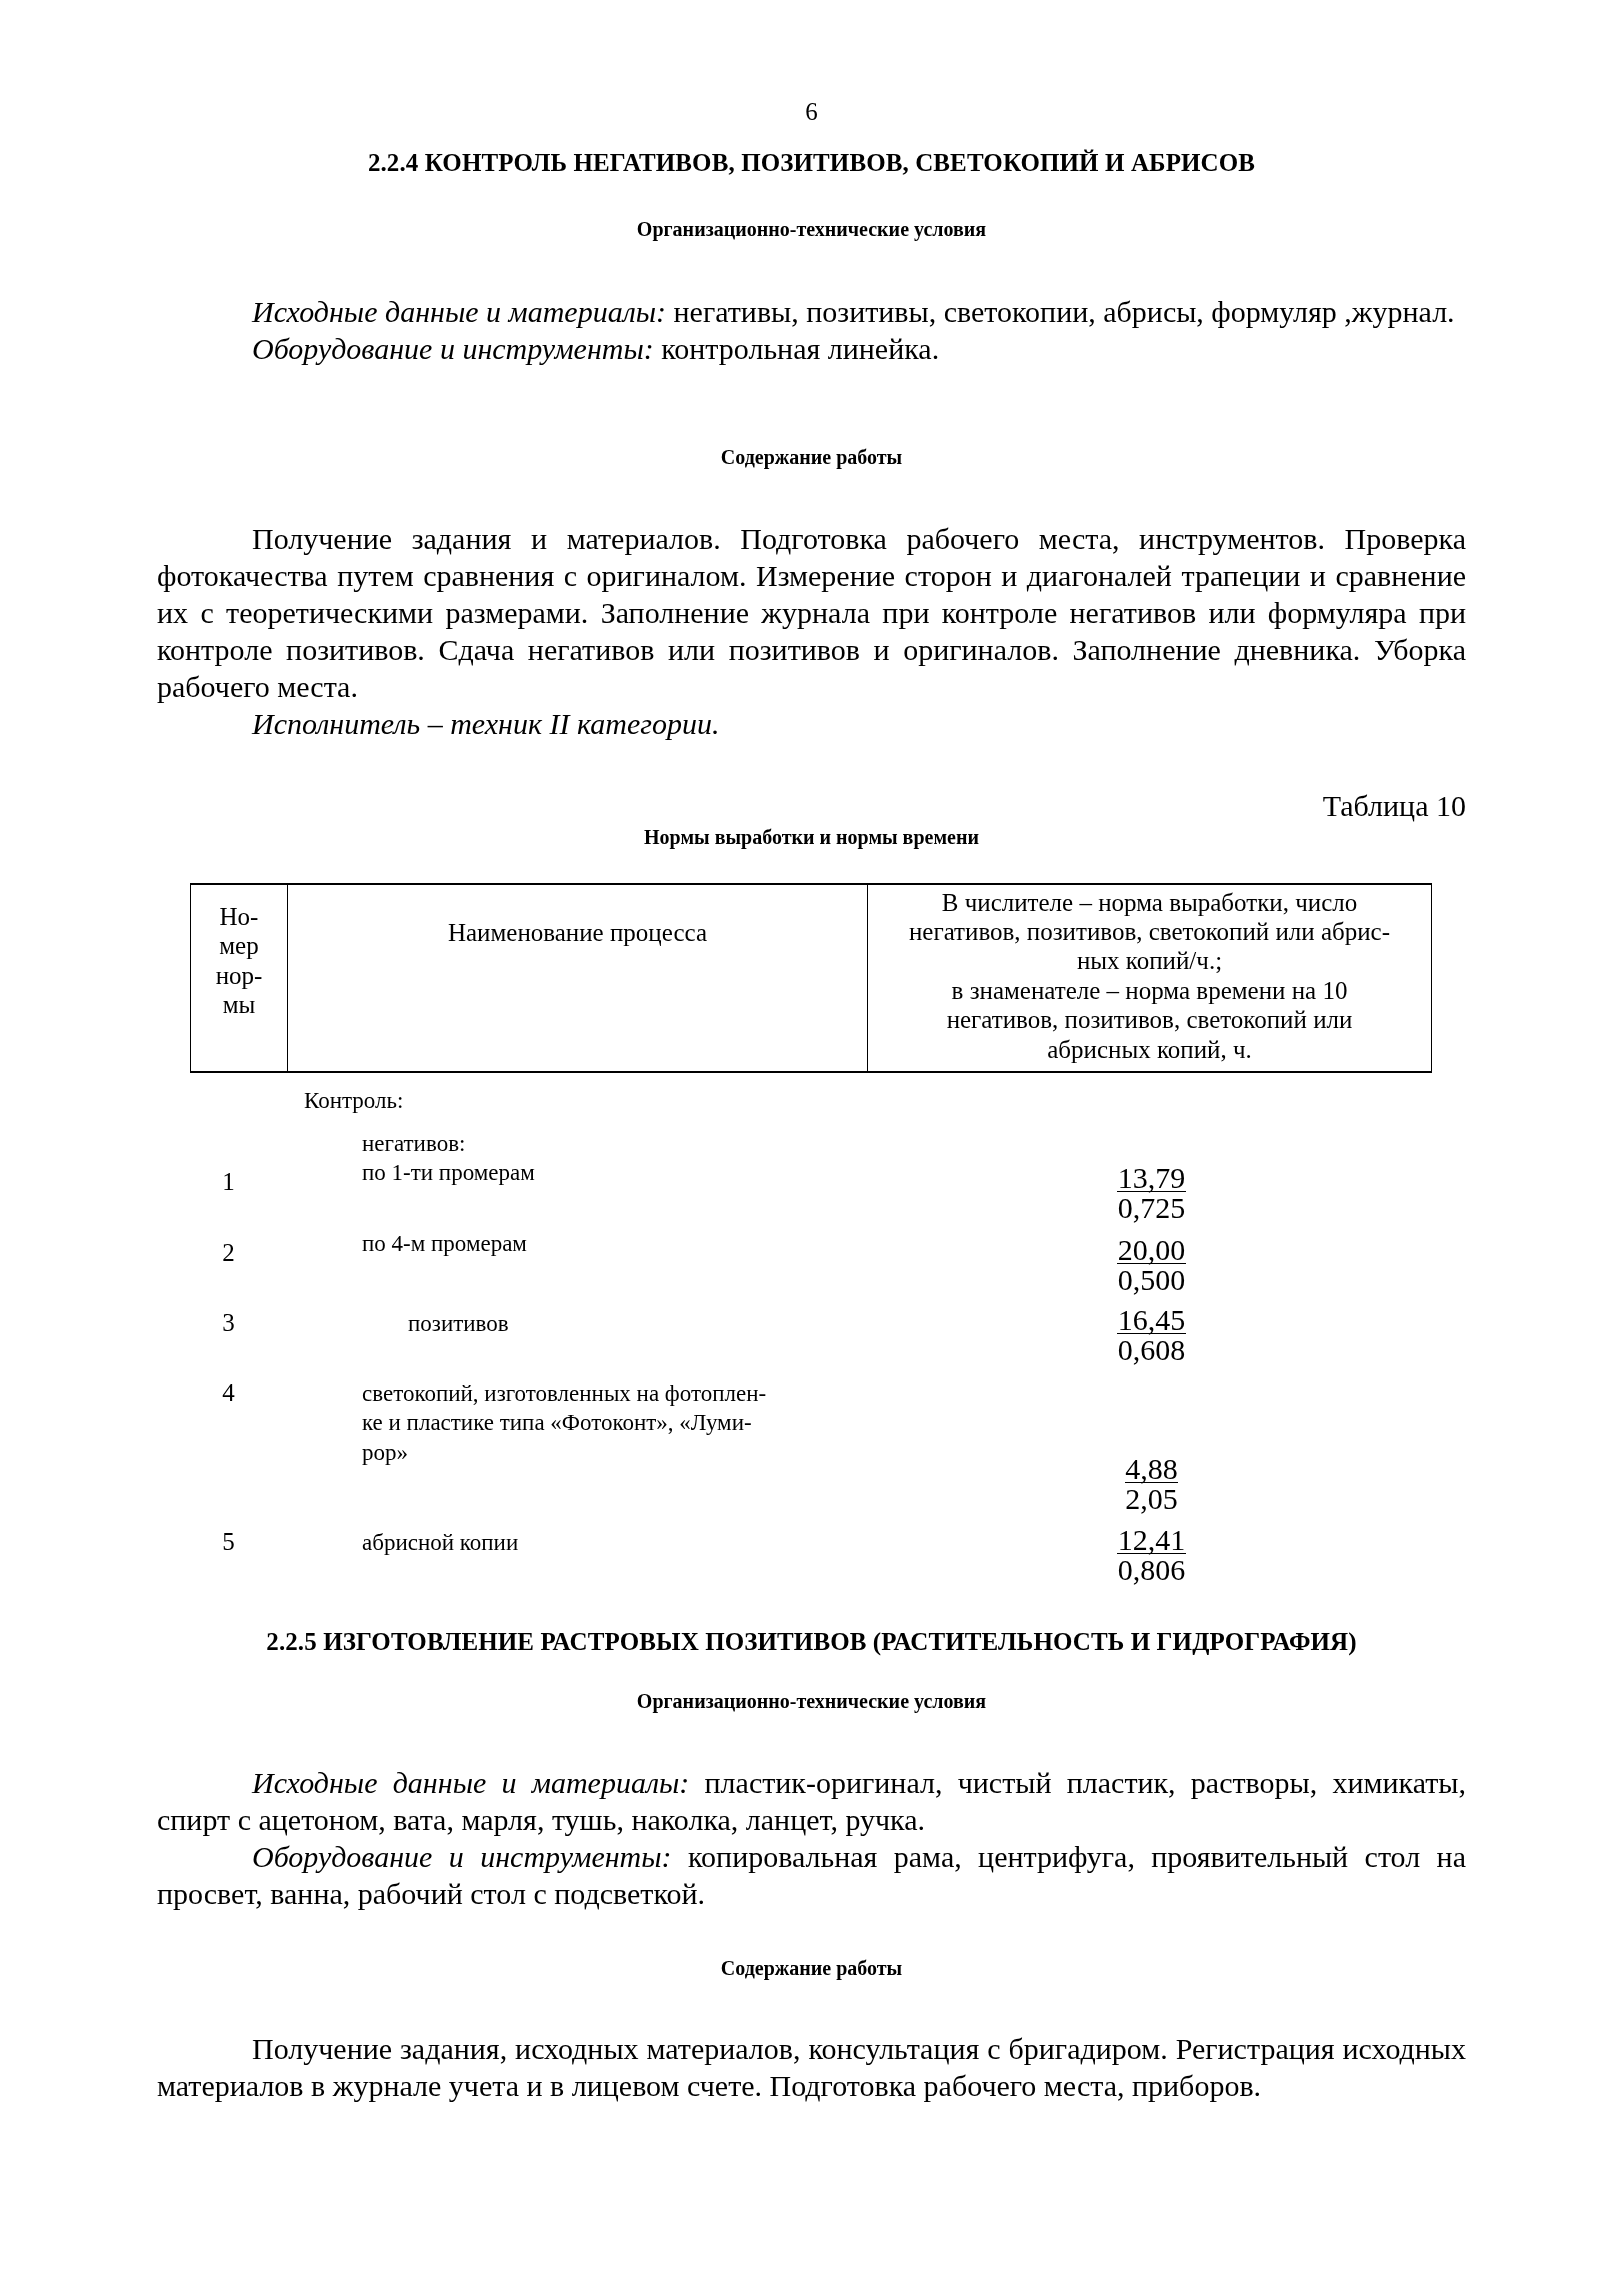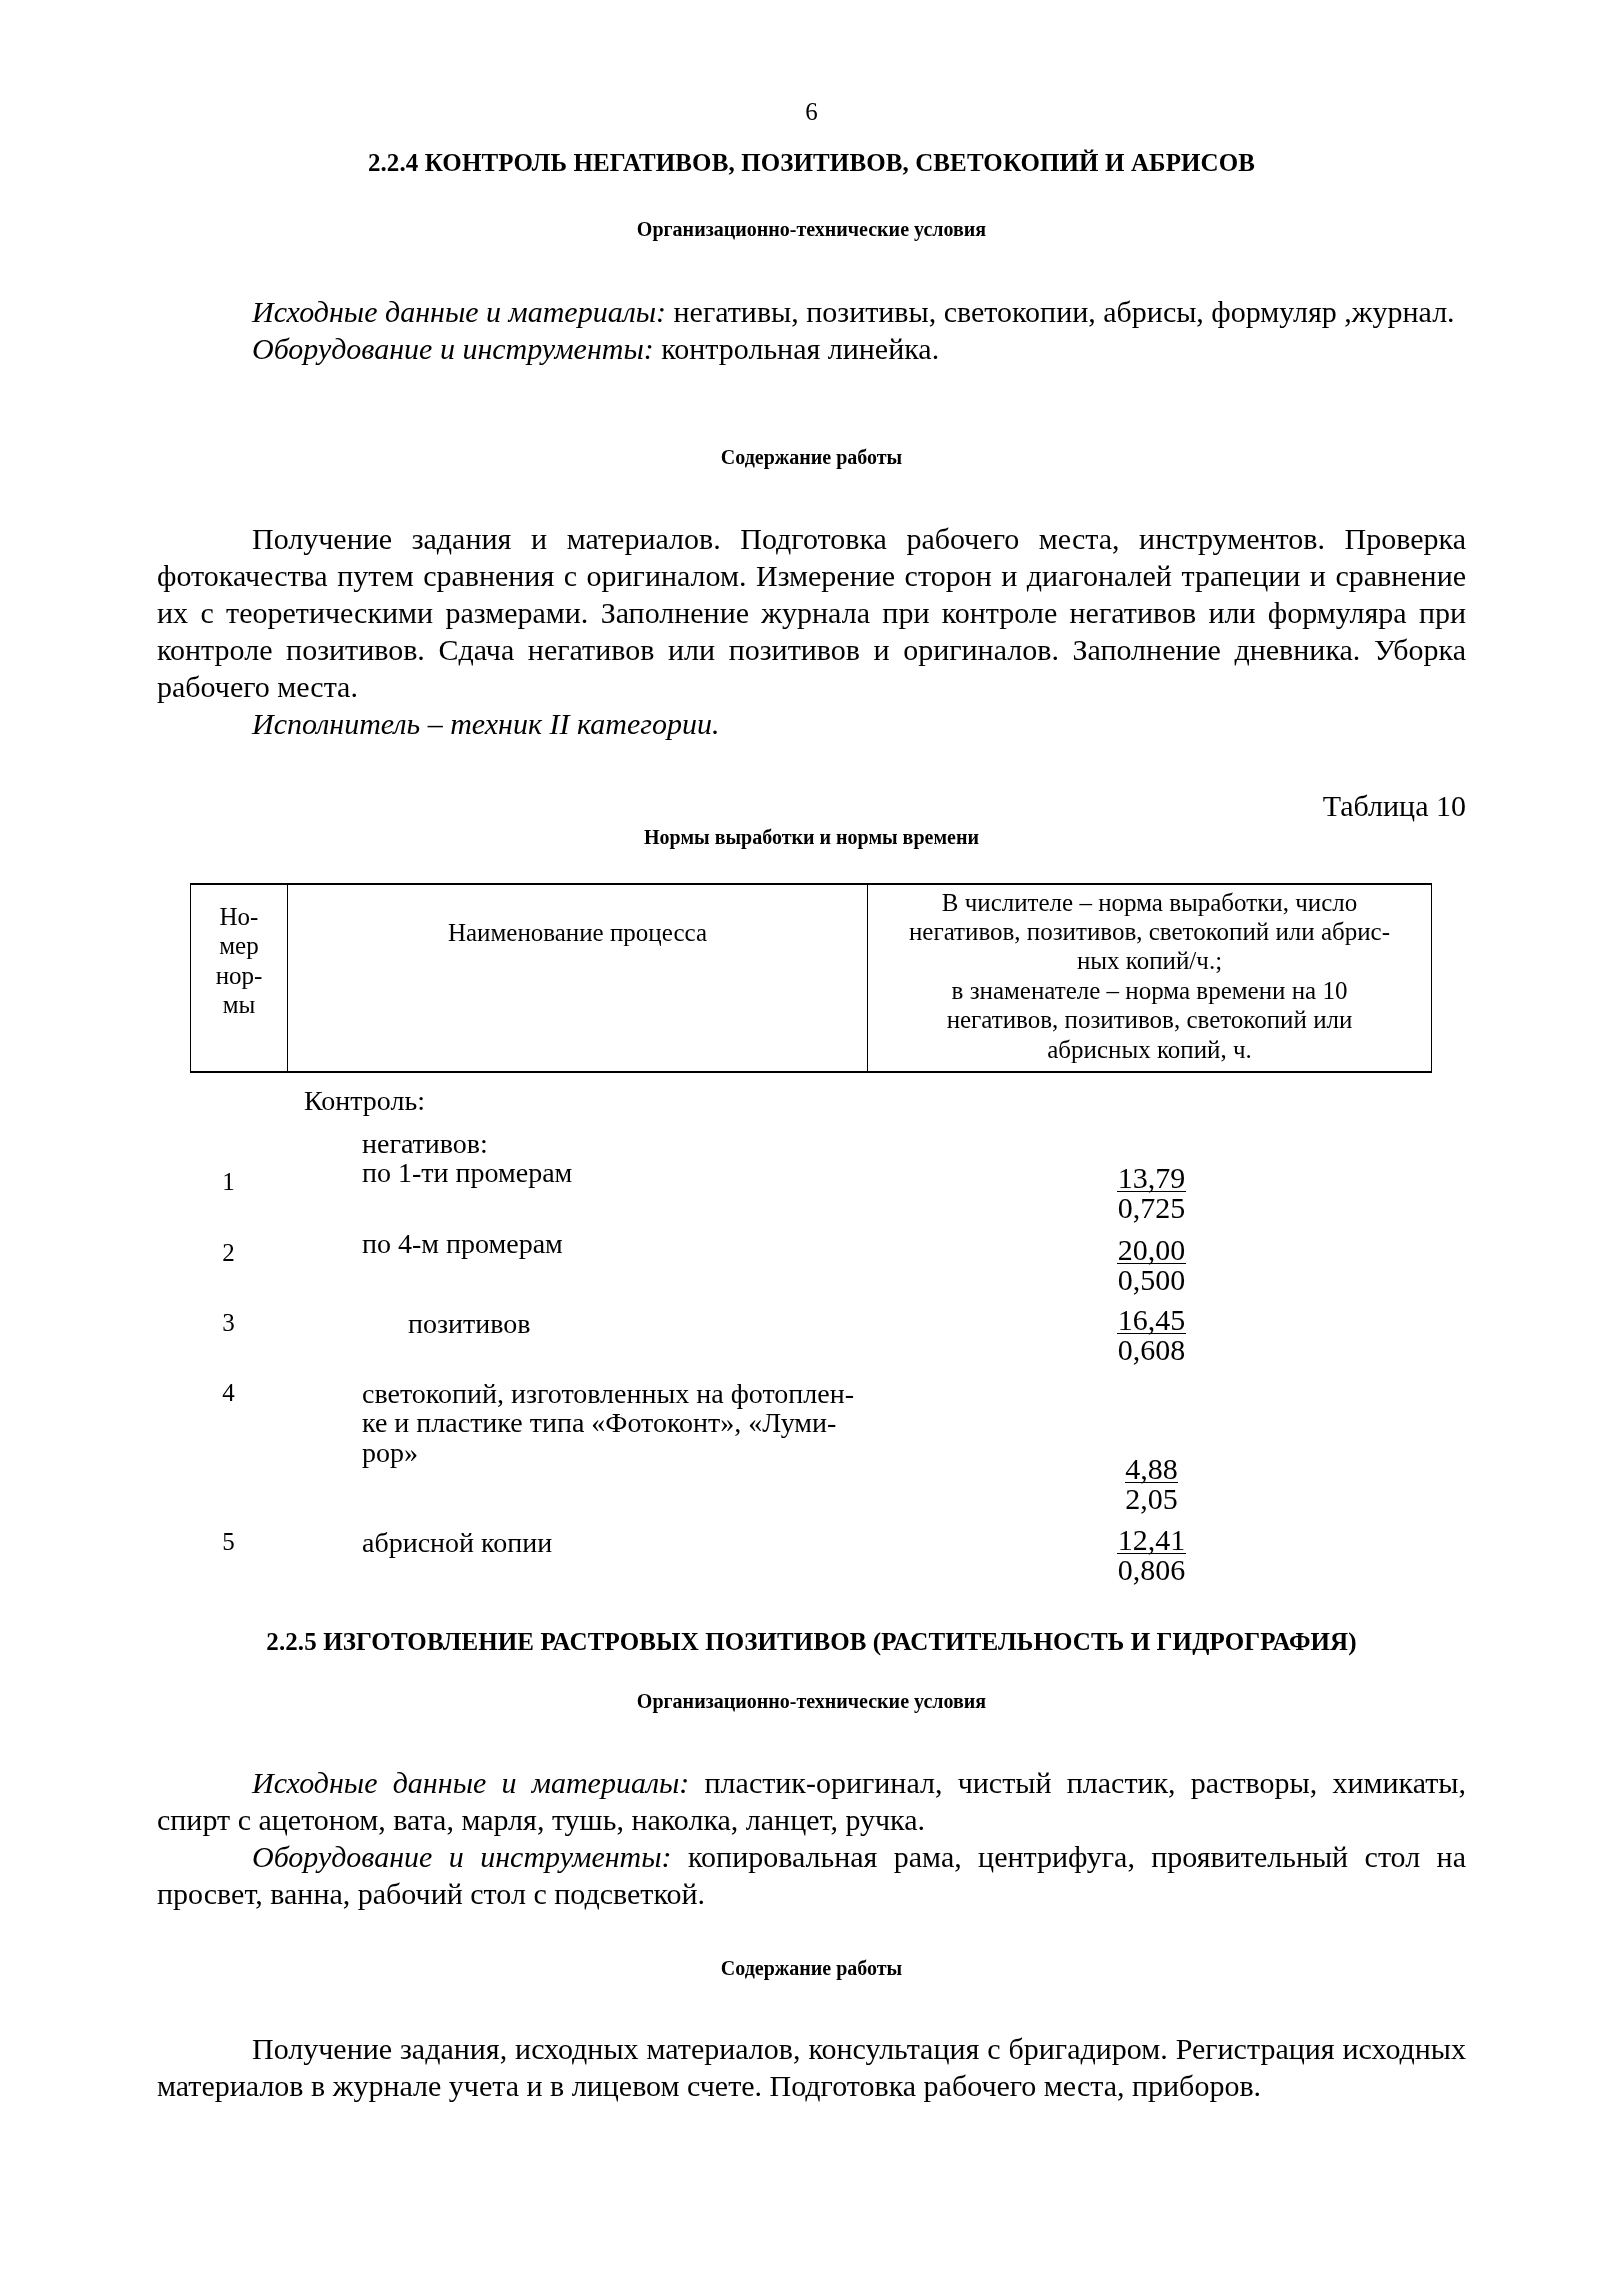--- a/index.html
+++ b/index.html
@@ -21,21 +21,21 @@
   .table-head {
     position: absolute; left: 33px; top: 883px; width: 1242px; height: 190px;
     border-top: 2.6px solid #000; border-bottom: 2.6px solid #000;
     border-left: 1.3px solid #000; border-right: 1.3px solid #000;
     display: flex; box-sizing: border-box;
   }
   .th { font-size: 25px; line-height: 29.4px; text-align: center; box-sizing: border-box; padding-top: 17px; }
   .th1 { width: 97px; border-right: 1.3px solid #000; }
   .th2 { width: 580px; border-right: 1.3px solid #000; display: flex; align-items: flex-start; justify-content: center; padding-top: 33px; }
   .th3 { flex: 1; padding: 2.6px 6.5px 0 6.5px; }
-  .row-text { font-size: 28px; line-height: 29.4px; }
+  .row-text { font-size: 23px; line-height: 29.4px; }
   .num { font-size: 25px; width: 65px; text-align: center; left: 39px; }
   .frac { position: absolute; left: 952px; width: 85px; font-size: 30px; line-height: 29.4px; text-align: center; }
   .frac .n { display: inline-block; border-bottom: 1.3px solid #000; line-height: 26px; padding: 0 0.7px; }
   .frac .d { display: block; line-height: 31px; }
 </style>
 </head>
 <body>
 
 <div class="page">
 

